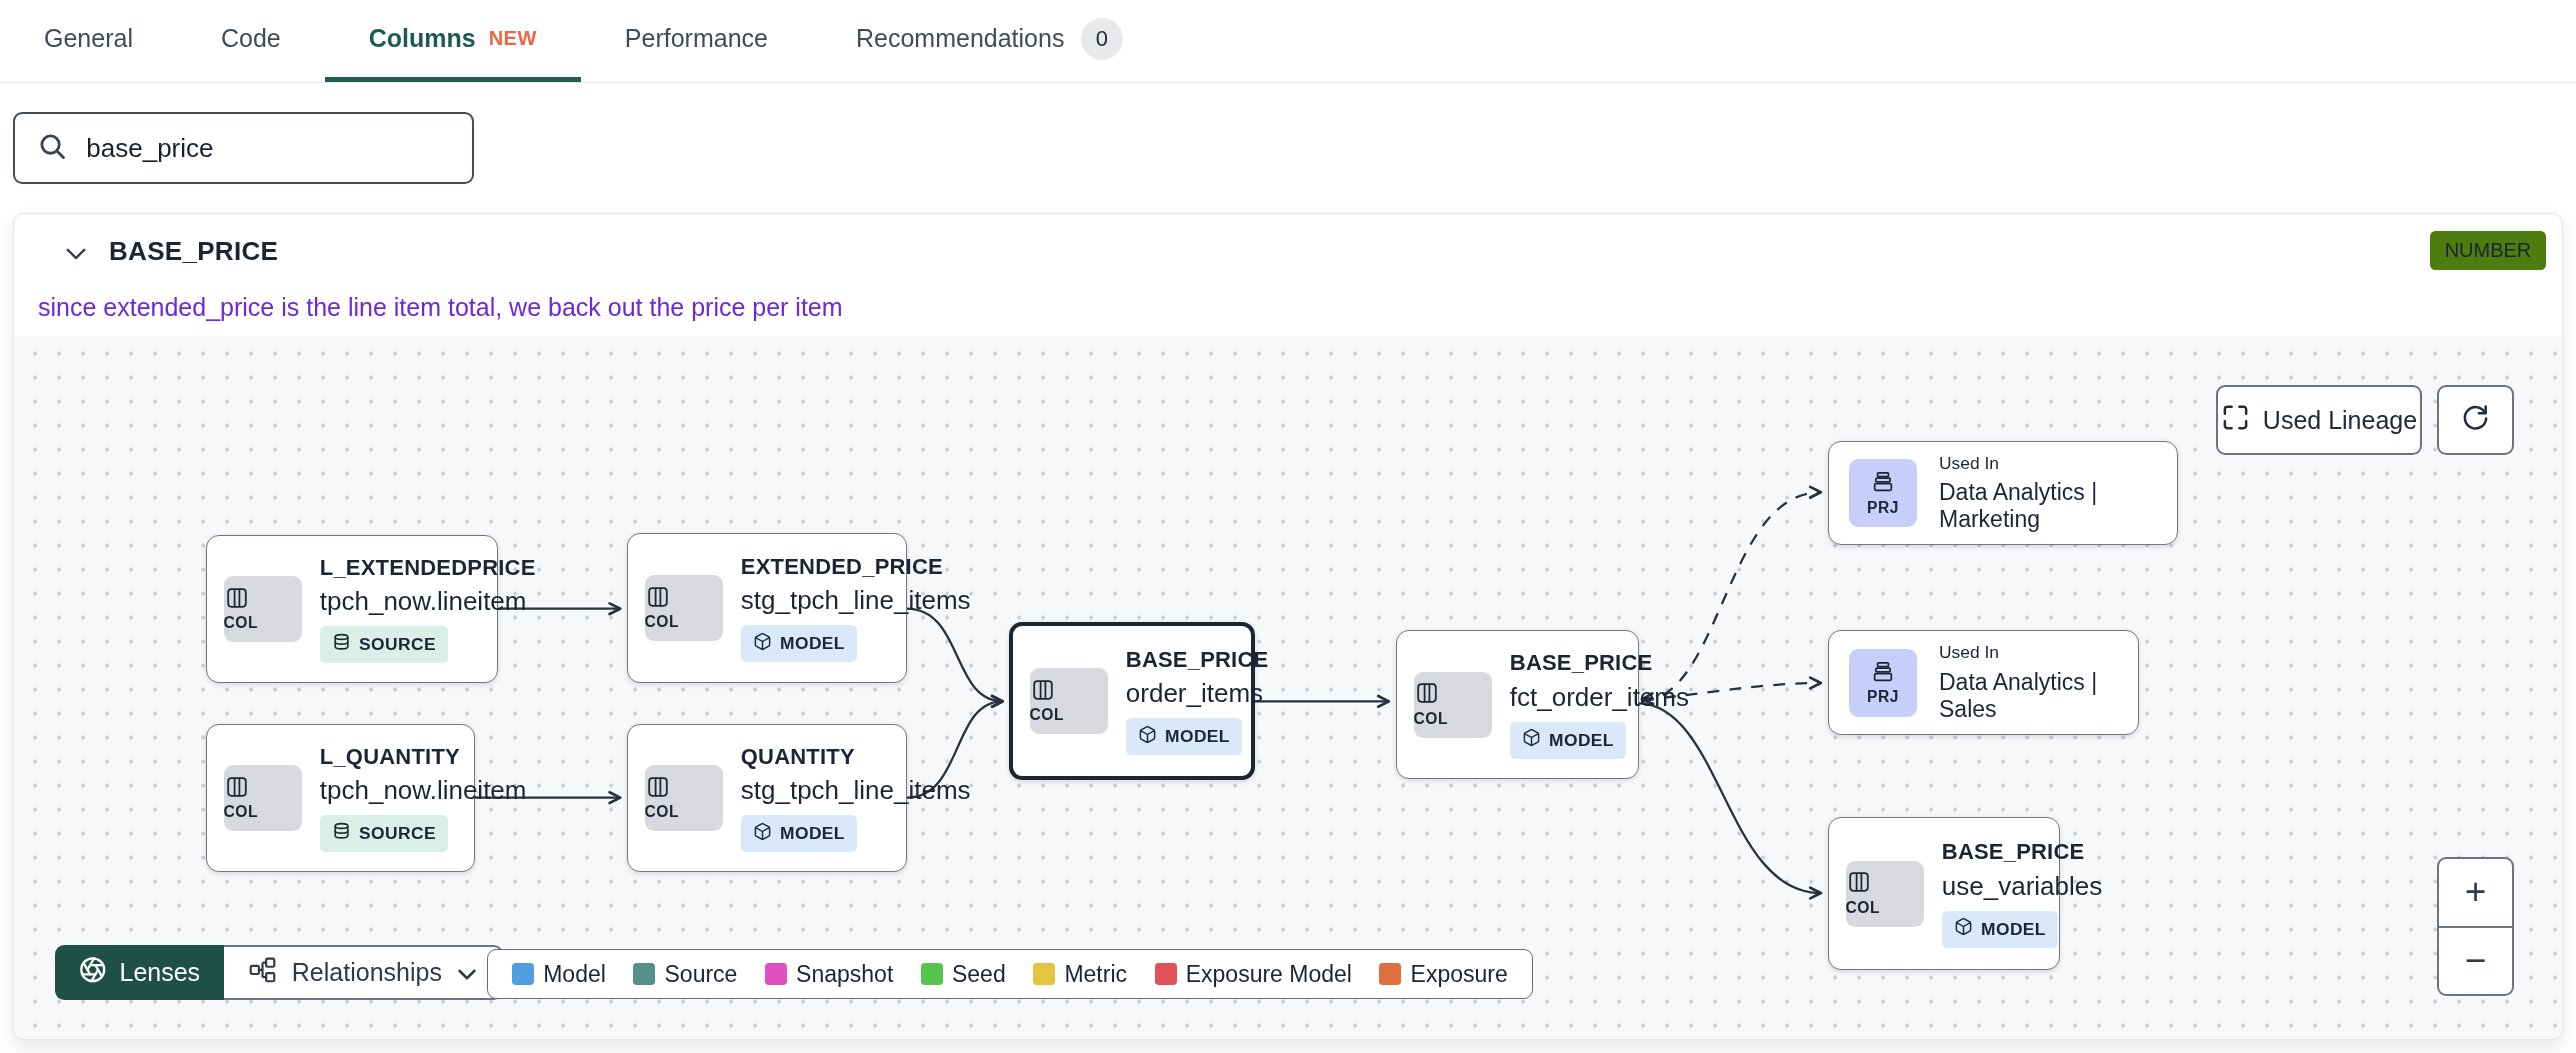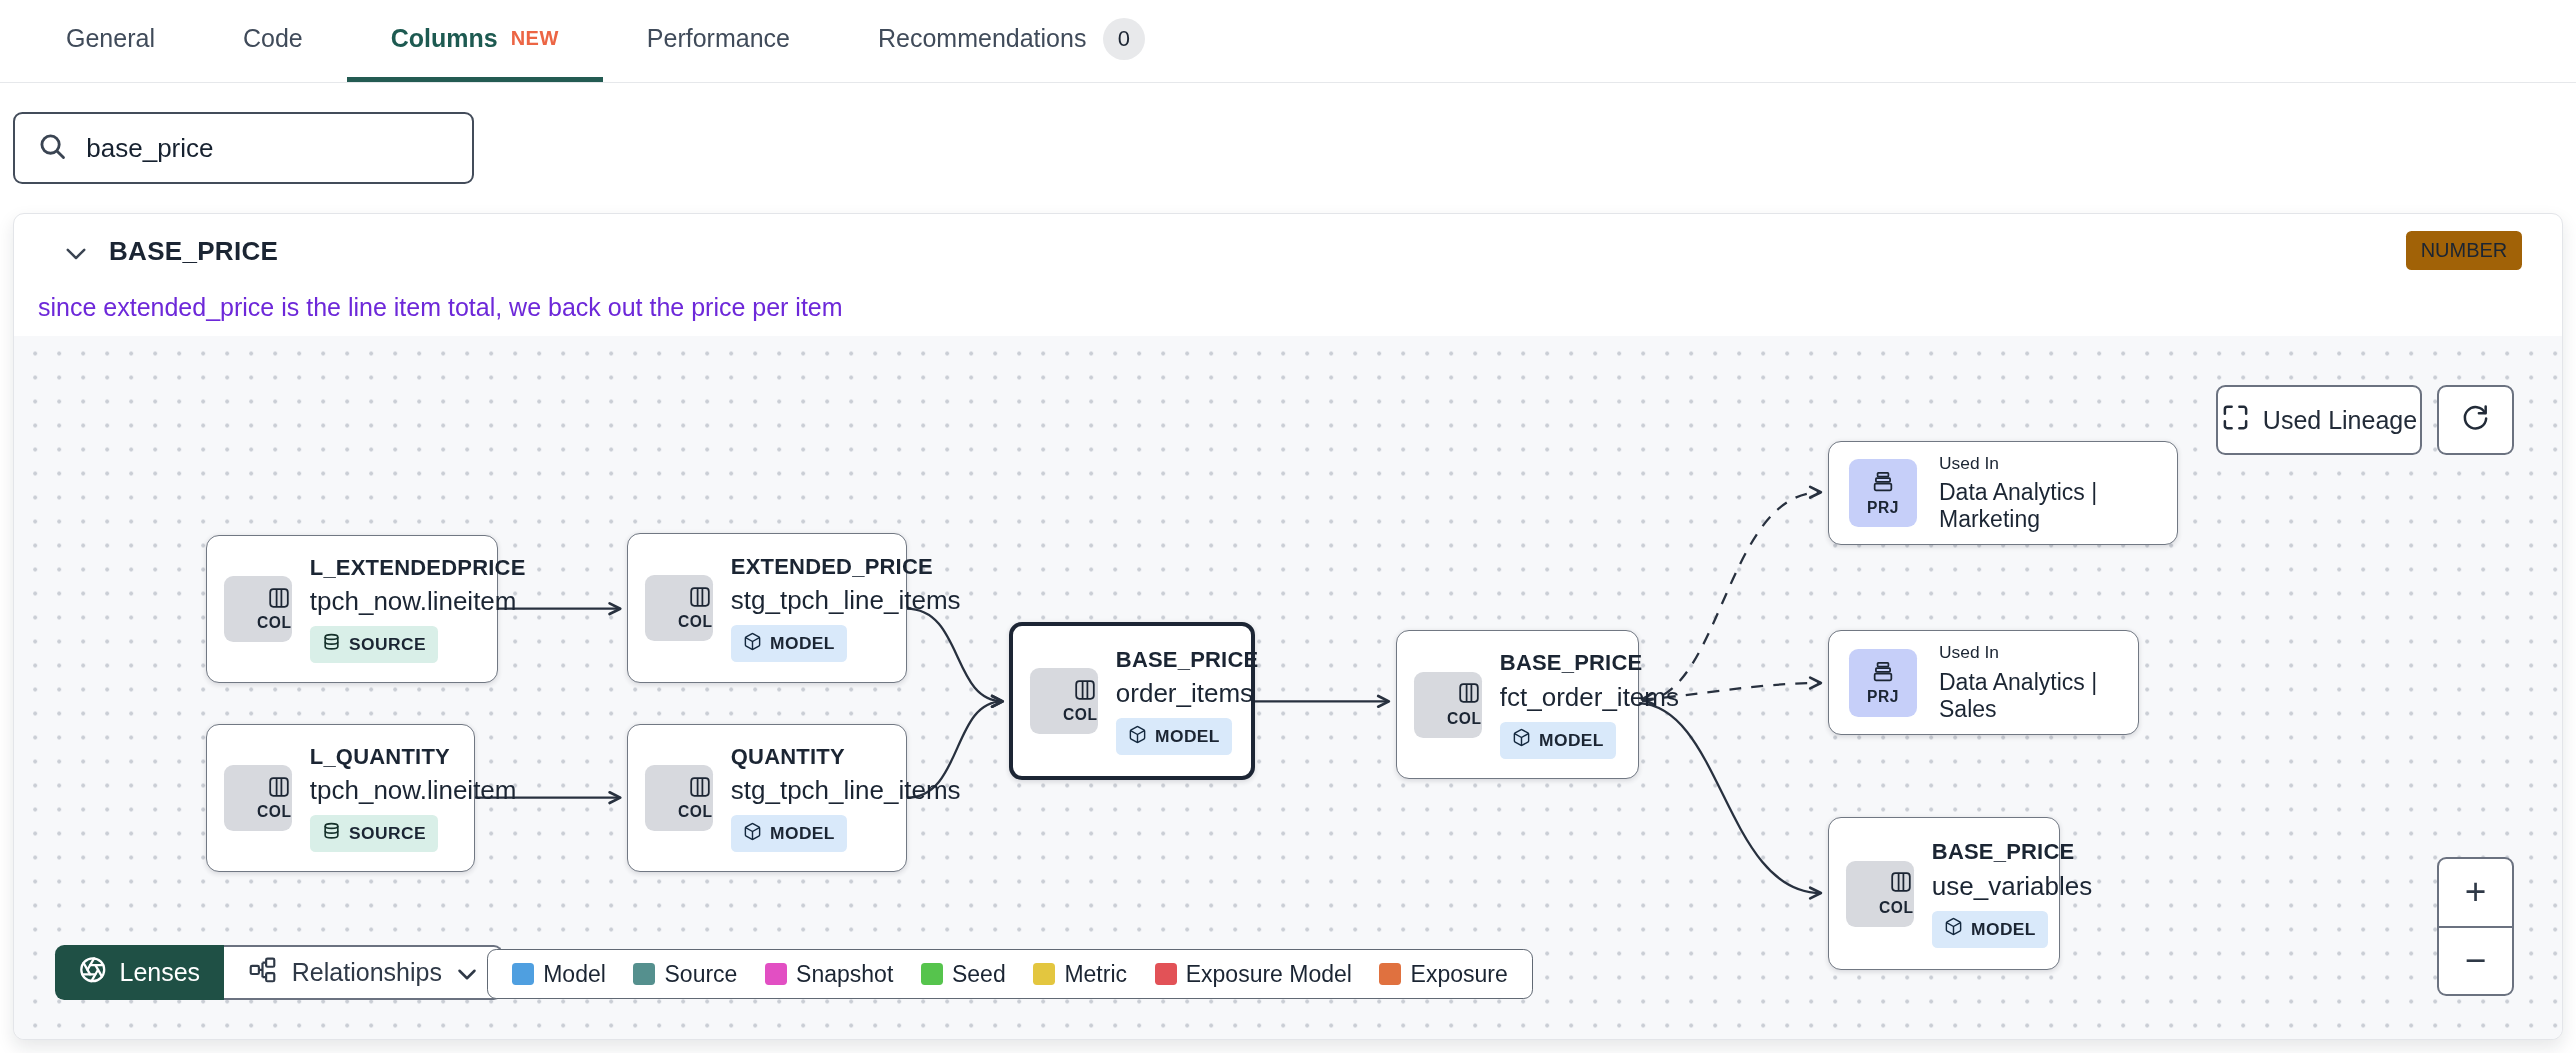--- a/index.html
+++ b/index.html
@@ -2,59 +2,59 @@
 <html style="font-size:14.7px"><head>
 <meta charset="utf-8">
 <style>
   * { box-sizing: border-box; margin: 0; padding: 0; }
   html,body { background:#fff; }
   body { font-family: "Liberation Sans", "DejaVu Sans", sans-serif; color:#1b2533; }
   #app { position:relative; width:2576px; height:1053px; overflow:hidden; background:#fff; }
 
   
   .tabbar { position:absolute; left:0; top:0; width:100%; height:83px;
-            border-bottom:1.8px solid #e6e8eb; display:flex; align-items:stretch; padding-left:22px; }
+            border-bottom:1.8px solid #e6e8eb; display:flex; align-items:stretch; }
   .tab { display:flex; align-items:center; padding:0 44px; font-size:25px; color:#404b5a;
          cursor:pointer; border-bottom:5.5px solid transparent; }
   .tab .cnt { margin-left:16.5px; width:42px; height:42px; border-radius:50%; background:#e8e9eb;
               display:flex; align-items:center; justify-content:center; font-size:22px; color:#1c2533; }
   .tab.active { color:#1d5a51; font-weight:700; border-bottom-color:#235b52; }
   .tab .new { margin-left:13px; font-size:20px; font-weight:700; color:#ec6544; letter-spacing:0.5px; }
 
   
   .search { position:absolute; left:13px; top:112px; width:461px; height:72px; background:#fff;
             border:2.3px solid #434c5a; border-radius:9.2px; display:flex; align-items:center;
             padding-left:22px; gap:18.3px; }
   .search input { border:none; outline:none; font-size:26px; color:#16212f; width:349px;
                   font-family:inherit; background:transparent; }
 
   
   .panel { position:absolute; left:13px; top:213px; width:2550px; height:827px; background:#fff;
            border:0.9px solid #e3e5e9; border-radius:11px; box-shadow:0 7.3px 16.5px rgba(20,25,35,.10); }
   .panel-header { position:absolute; left:0; top:0; right:0; height:122px; }
   .hdr-chev { position:absolute; left:51px; top:33px; cursor:pointer; }
   .col-name { position:absolute; left:95px; top:22px; font-size:26px; font-weight:700; letter-spacing:0.3px; }
-  .dtype { position:absolute; right:40px; top:16.5px; background:#a16207; border-radius:5.5px;
+  .dtype { position:absolute; right:16px; top:16.5px; background:#4d7c0f; border-radius:5.5px;
            padding:8.3px 14.7px; font-size:20px; color:#1b2533; }
   .desc { position:absolute; left:24px; top:79px; font-size:25px; color:#6d28d9;text-align:center; }
 
   
   .canvas { position:absolute; left:0; top:122px; right:0; bottom:0; overflow:hidden;
             border-radius:0 0 11px 11px; background-color:#f7f8fa;
             background-image:radial-gradient(circle, #caced5 1.8px, transparent 2.2px);
             background-size:24px 24px; background-position:9.2px 5.5px; }
   svg.edges { position:absolute; left:0; top:0; z-index:1; }
 
   
   .node { position:absolute; z-index:2; background:#fff; border:1.8px solid #717883; border-radius:13px;
           display:flex; align-items:center; padding-left:16.5px; gap:18.3px;
           box-shadow:0 1.8px 5.5px rgba(25,30,40,.14); cursor:pointer; }
   .node.selected { border:4.6px solid #1c2534; }
-  .badge-col { flex:0 0 auto; width:68px; height:66px; background:#d7d9de; border-radius:9.2px;
-               display:flex; flex-direction:column; align-items:flex-end; justify-content:center; gap:1.8px; }
+  .badge-col { flex:0 0 auto; width:78px; height:66px; background:#d7d9de; border-radius:9.2px;
+               display:flex; flex-direction:column; align-items:flex-start; justify-content:center; gap:1.8px; }
   .badge-col .lbl { font-size:15.6px; font-weight:700; letter-spacing:0.5px; color:#1b2533; }
   .badge-prj { flex:0 0 auto; width:68px; height:68px; background:#c6cff9; border-radius:9.2px;
                display:flex; flex-direction:column; align-items:center; justify-content:center; gap:1.8px; }
   .badge-prj .lbl { font-size:15.6px; font-weight:700; letter-spacing:0.5px; color:#1b2533; }
   .node-main { display:flex; flex-direction:column; gap:5.5px; }
   .node-title { font-size:22px; font-weight:700; letter-spacing:0.2px; }
   .node-sub { font-size:26px; }
   .chip { margin-top:3.7px; align-self:flex-start; display:inline-flex; align-items:center; gap:8.3px;
           padding:6.4px 12px; border-radius:5.5px; font-size:17.4px; font-weight:700; letter-spacing:0.4px; }
   .chip.source { background:#d9efe8; }

